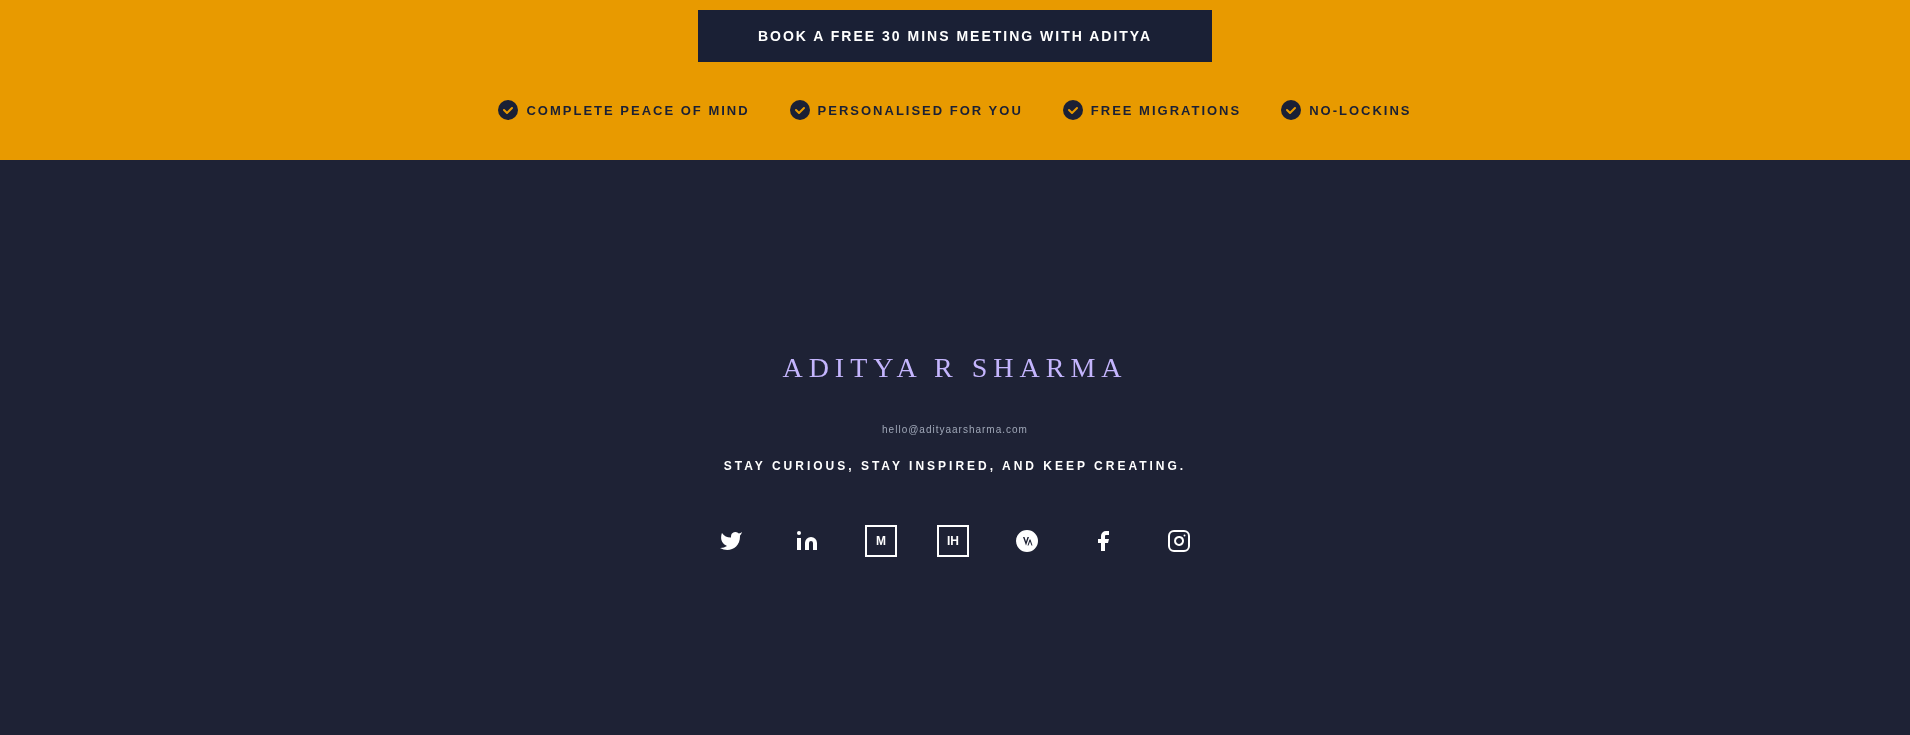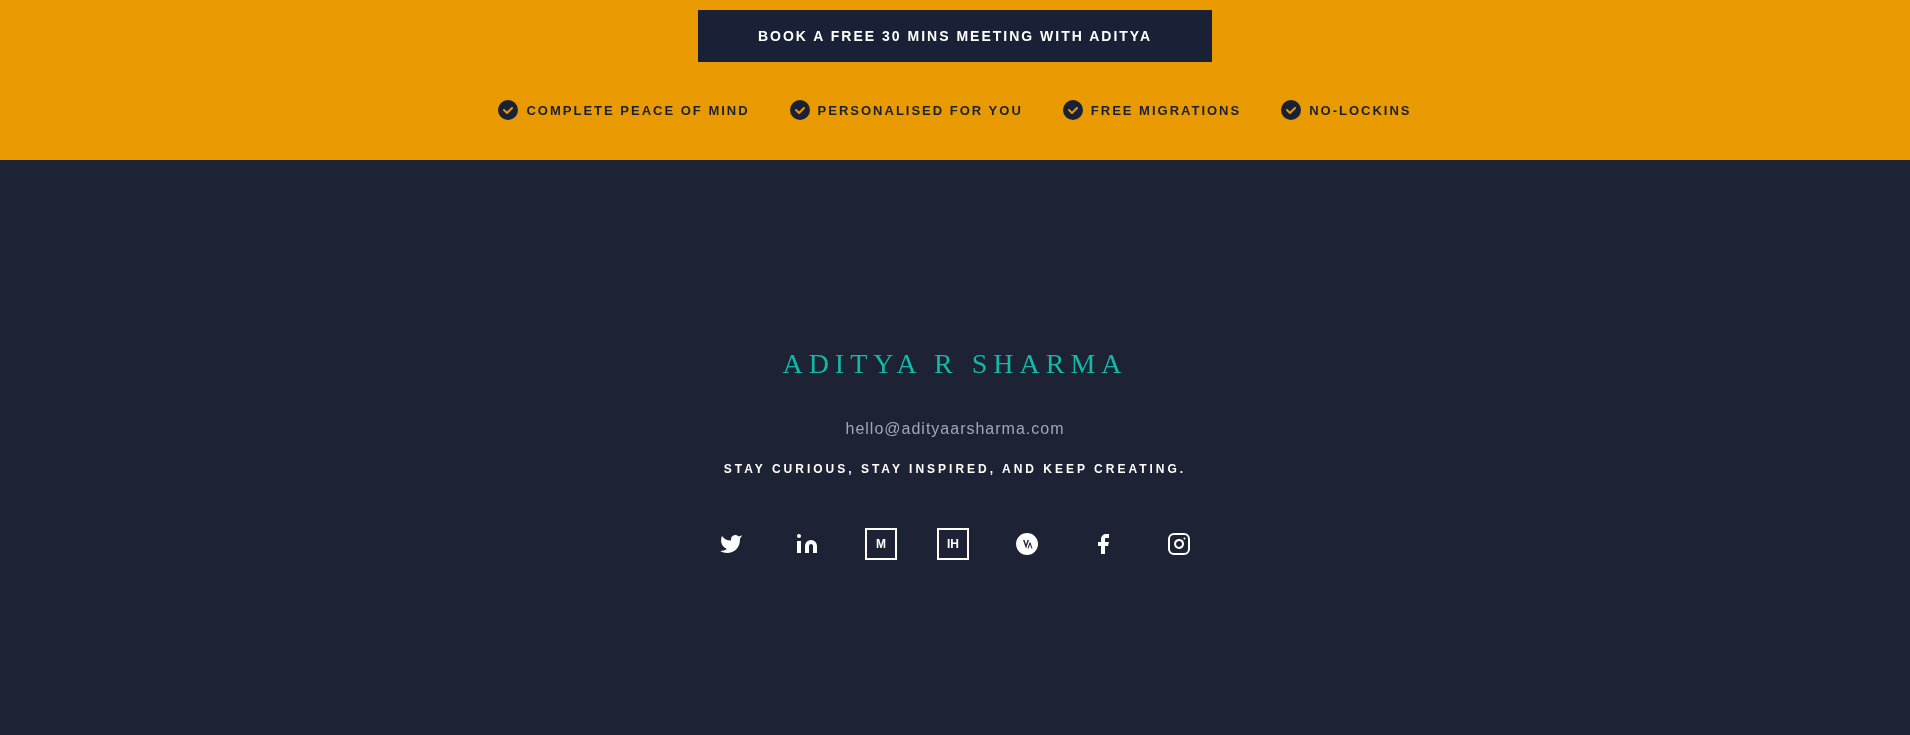--- a/index.html
+++ b/index.html
@@ -78,32 +78,32 @@
       width: 100%;
       min-height: 590px;
       display: flex;
       flex-direction: column;
       align-items: center;
       justify-content: center;
       padding: 80px 0;
     }
 
     .footer-name {
-      color: #14b8a6;
+      color: #c4b5fd;
       font-size: 28px;
       font-weight: 400;
       letter-spacing: 6px;
       text-transform: uppercase;
       margin-bottom: 40px;
       font-family: 'Georgia', serif;
     }
 
     .footer-email {
       color: #a0a8b8;
-      font-size: 16px;
+      font-size: 10px;
       letter-spacing: 1px;
       margin-bottom: 24px;
     }
 
     .footer-tagline {
       color: #ffffff;
       font-size: 12px;
       font-weight: 700;
       letter-spacing: 3px;
       text-transform: uppercase;

